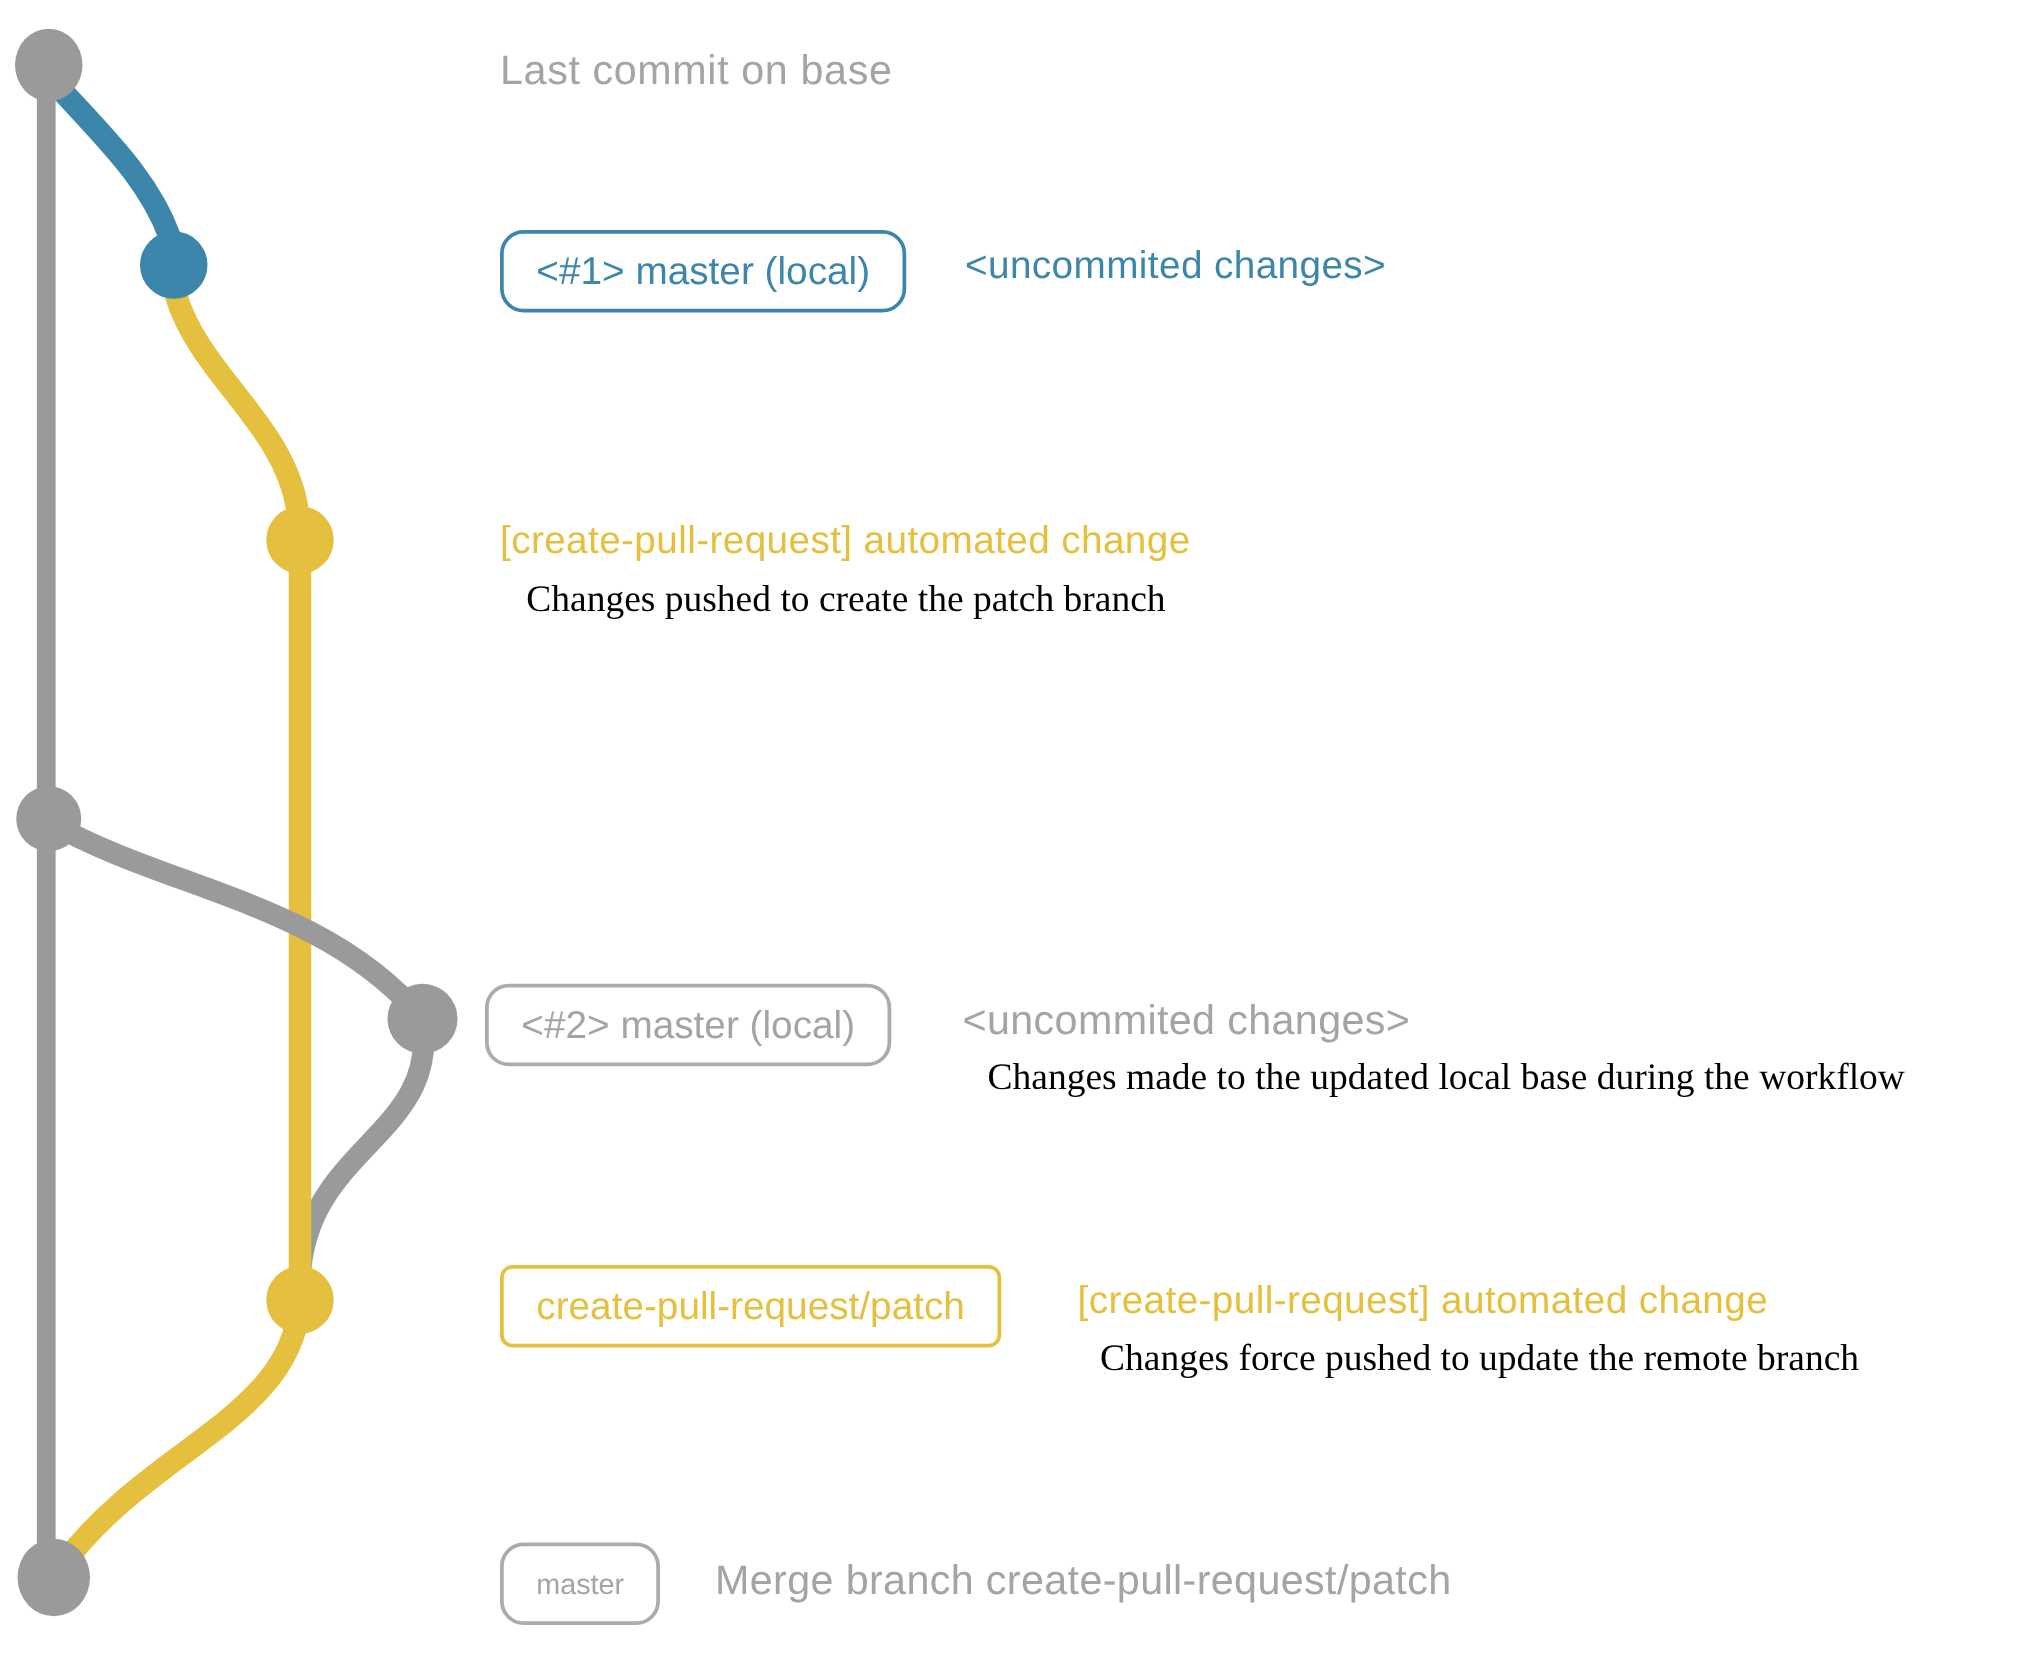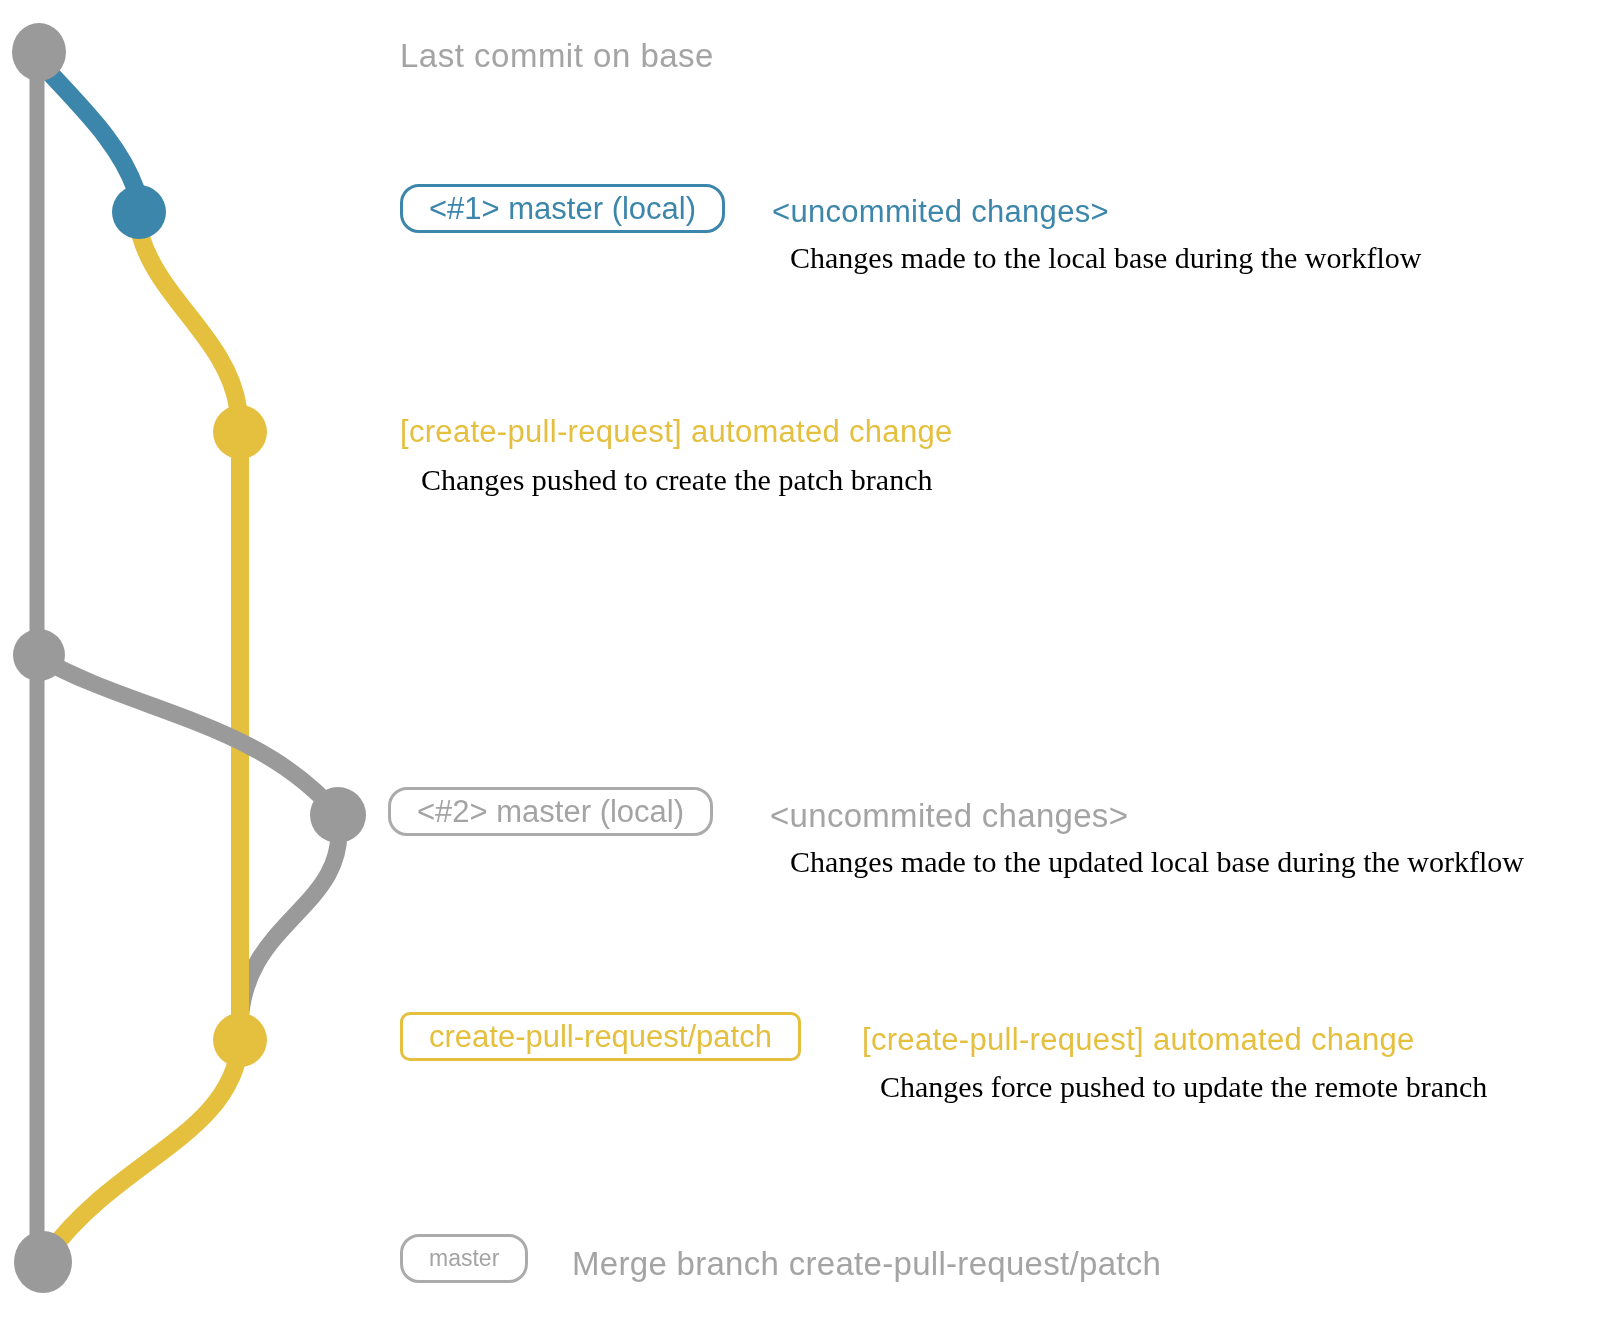--- a/index.html
+++ b/index.html
@@ -23,21 +23,21 @@
   .abs { position: absolute; white-space: nowrap; }
 
   .gray-label {
     font-size: 33px;
     color: var(--gray_text, #a4a4a4);
     letter-spacing: 0.5px;
   }
   .badge {
     display: inline-flex;
     align-items: center;
-    height: 49px;
+    height: 66px;
     padding: 0 26px;
     border: 3px solid;
     border-radius: 19px;
     font-size: 31px;
     box-sizing: border-box;
     background: #ffffff;
   }
   .badge.blue   { color: var(--blue, #3d86ab);   border-color: var(--blue, #3d86ab); }
   .badge.yellow { color: var(--yellow, #e5bf3e); border-color: var(--yellow, #e5bf3e); border-radius: 10px; }
   .badge.gray   { color: var(--gray_text, #a4a4a4); border-color: var(--gray_border, #ababab); }
@@ -84,21 +84,20 @@
     <circle cx="240" cy="1040" r="27" fill="#e5bf3e"></circle>
     <ellipse cx="43" cy="1262" rx="29" ry="31" fill="#9a9a9a"></ellipse>
   </svg>
 
   <div class="abs gray-label" style="left:400px; top:37px;">Last commit on base</div>
 
   <div class="abs badge blue" style="left:400px; top:184px;">
     <span>&lt;#1&gt; master (local)</span>
   </div>
   <div class="abs side-title blue" style="left:772px; top:194px;">&lt;uncommited changes&gt;</div>
-  <div class="abs desc" style="left:790px; top:241px;">Changes made to the local base during the workflow</div>
 
   <div class="abs side-title yellow" style="left:400px; top:414px;">[create-pull-request] automated change</div>
   <div class="abs desc" style="left:421px; top:463px;">Changes pushed to create the patch branch</div>
 
 
   <div class="abs badge gray" style="left:388px; top:787px;">
     <span>&lt;#2&gt; master (local)</span>
   </div>
   <div class="abs side-title gray" style="left:770px; top:797px;">&lt;uncommited changes&gt;</div>
   <div class="abs desc" style="left:790px; top:845px;">Changes made to the updated local base during the workflow</div>

